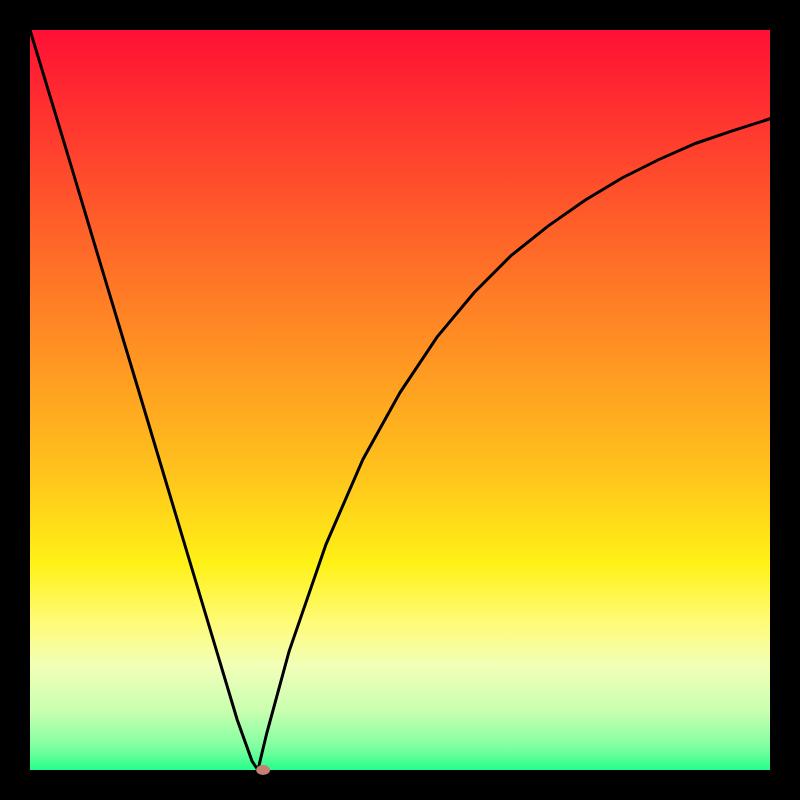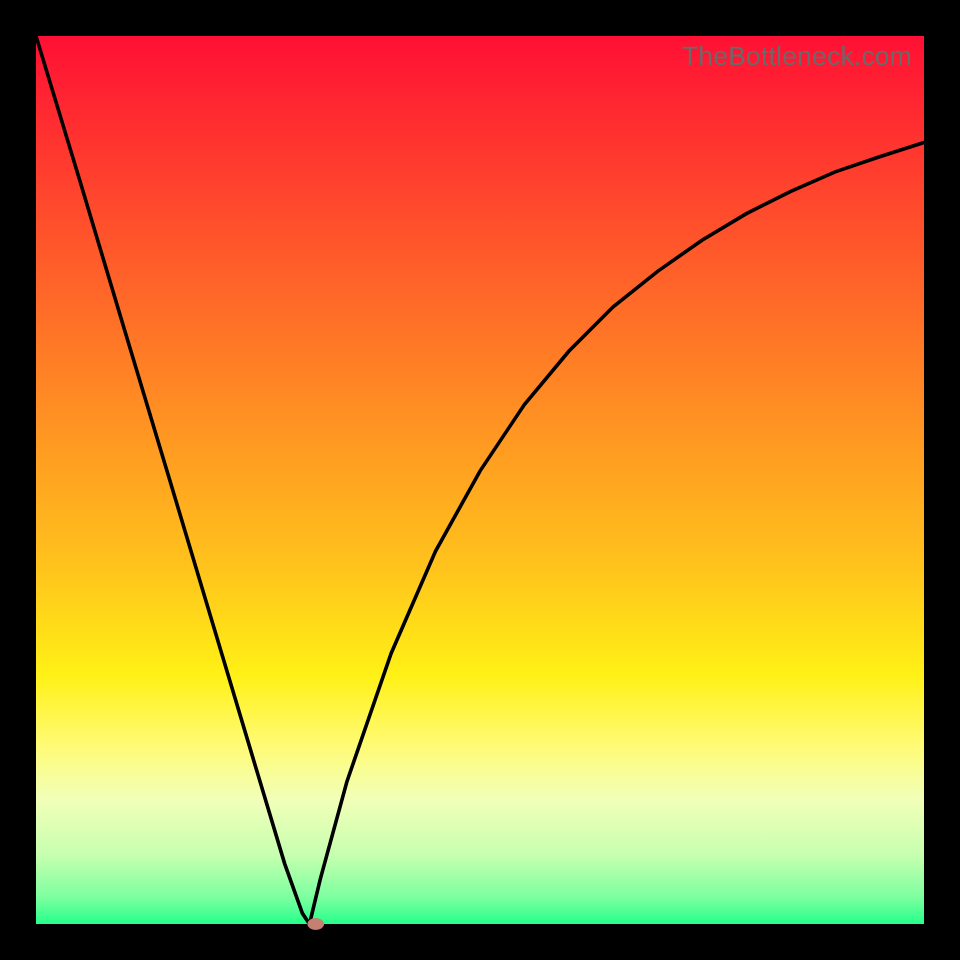--- a/index.html
+++ b/index.html
@@ -51,20 +51,19 @@
   }
   .tip-dot {
     fill: #c57f73;
   }
 </style>
 </head>
 <body>
 
 <div class="frame">
   <div class="plot-area" id="plot" style="background: linear-gradient(rgb(255, 16, 52) 0%, rgb(255, 61, 46) 15%, rgb(255, 106, 40) 30%, rgb(255, 151, 34) 45%, rgb(255, 196, 28) 60%, rgb(255, 241, 22) 72%, rgb(255, 251, 119) 80%, rgb(241, 255, 184) 86%, rgb(201, 255, 176) 92%, rgb(125, 255, 160) 97%, rgb(37, 255, 139) 100%);">
-    <div class="watermark">TheBottleneck.com</div>
     <svg class="curve" id="curveSvg" viewBox="0 0 740 740" preserveAspectRatio="none">
         <path d="M0.00 0.00 L37.00 122.10 L74.00 245.68 L111.00 368.52 L148.00 492.10 L185.00 615.68 L207.20 689.68 L222.00 731.12 L227.92 740.00"></path>
         <path d="M227.92 740.00 L236.80 703.00 L259.00 621.60 L296.00 514.30 L333.00 429.20 L370.00 362.60 L407.00 307.10 L444.00 262.70 L481.00 225.70 L518.00 196.10 L555.00 170.20 L592.00 148.00 L629.00 129.50 L666.00 113.22 L703.00 100.64 L740.00 88.80"></path>
         <ellipse cx="233.10" cy="740.00" rx="7" ry="5" class="tip-dot" fill="#c57f73"></ellipse>
       </svg>
   </div>
 </div>
 
 </body></html>

